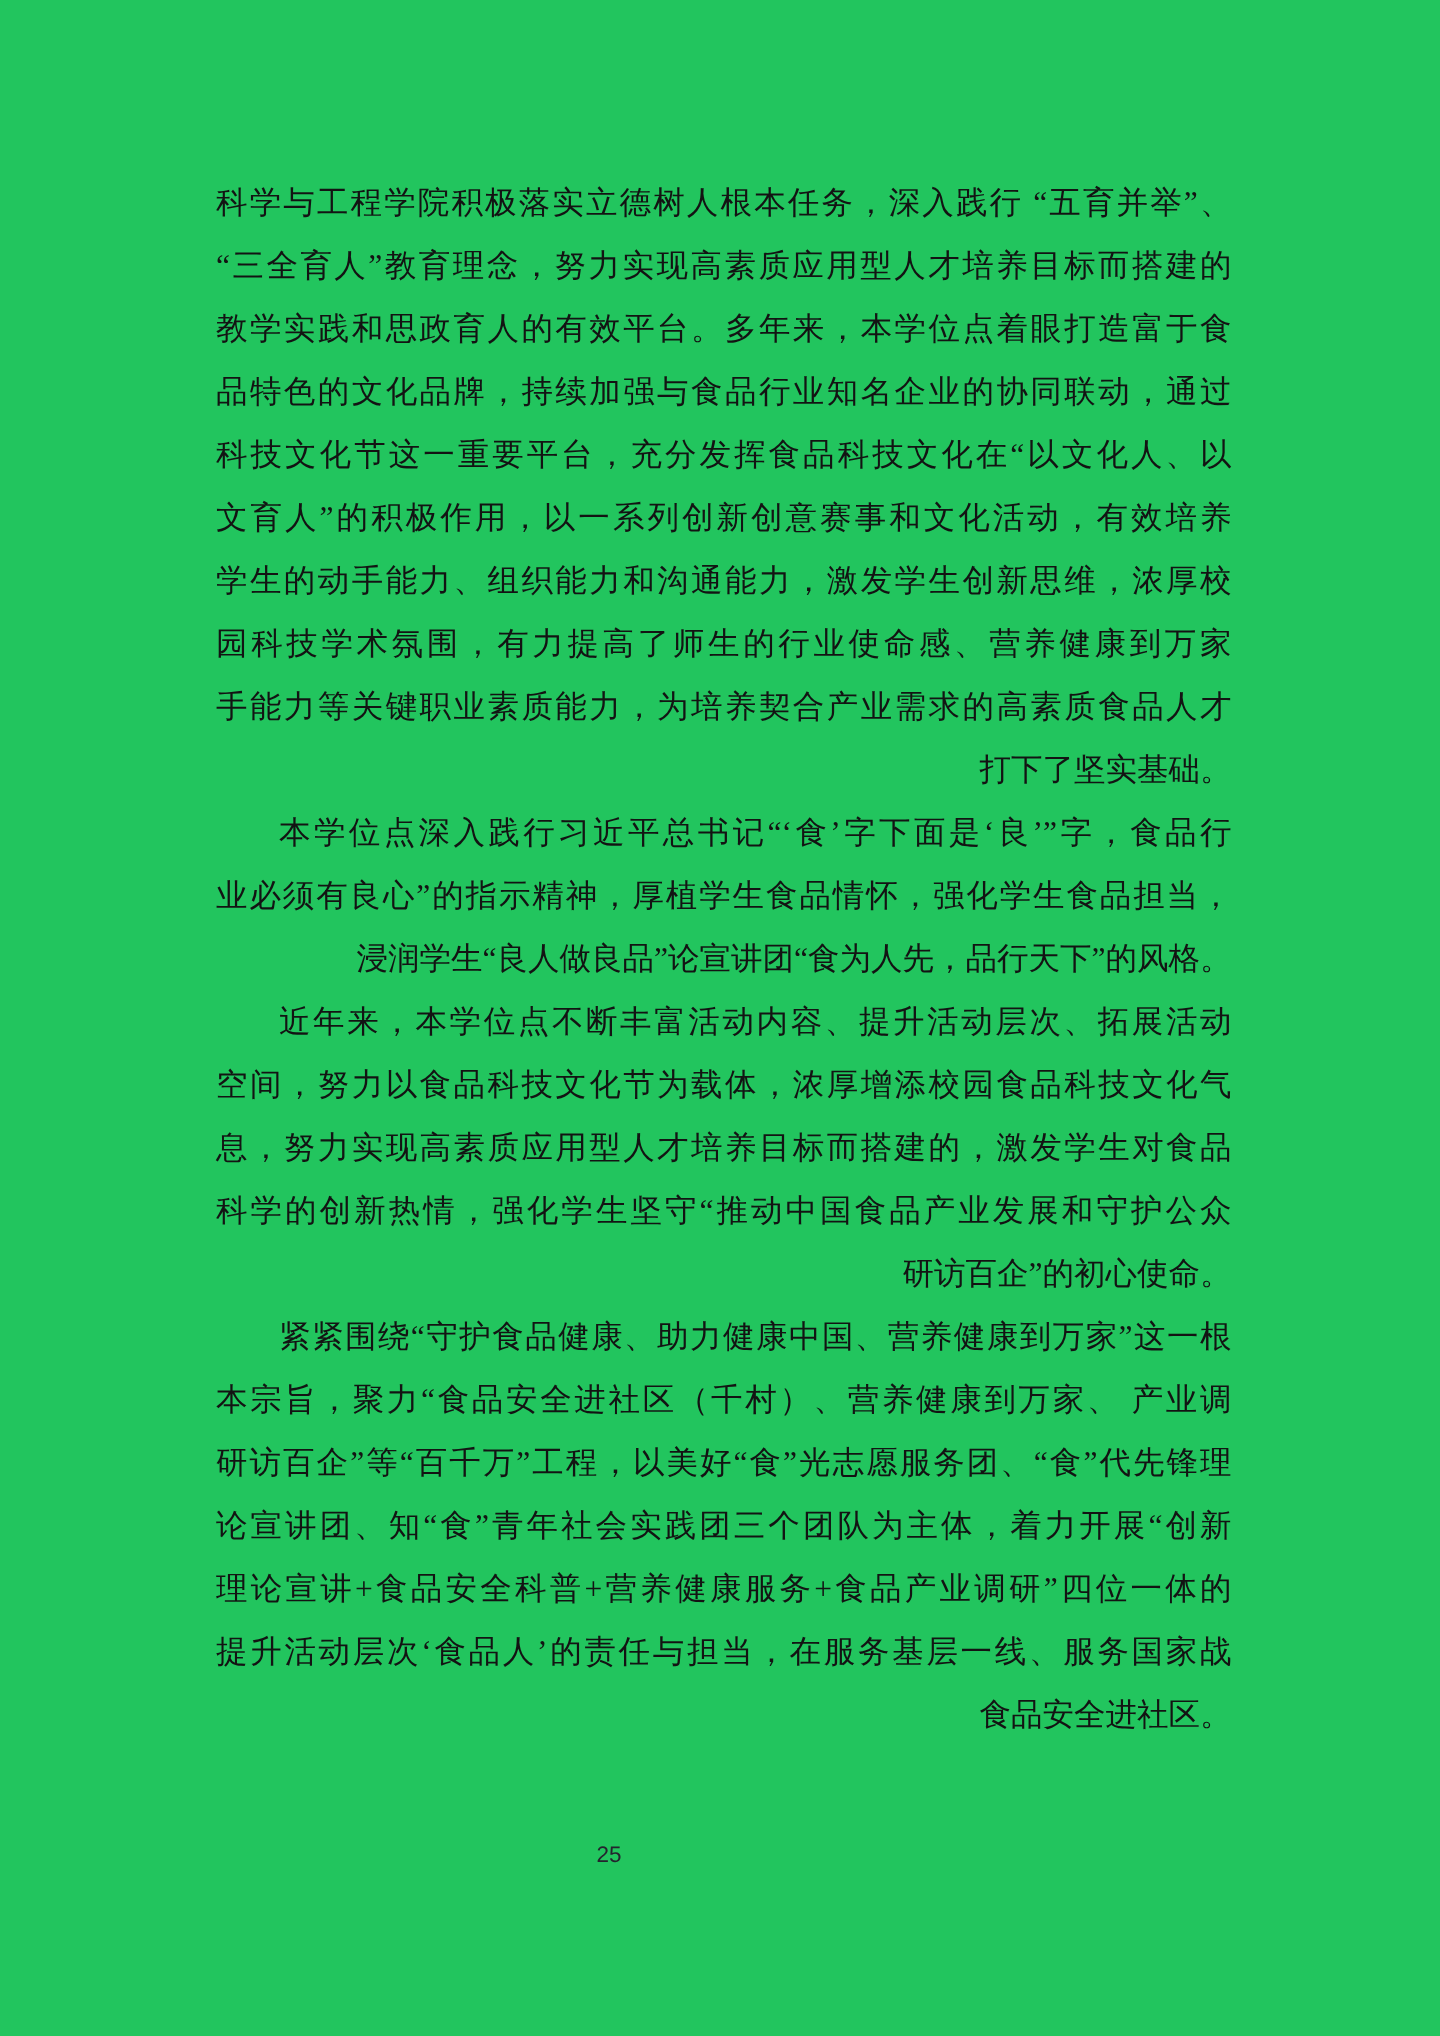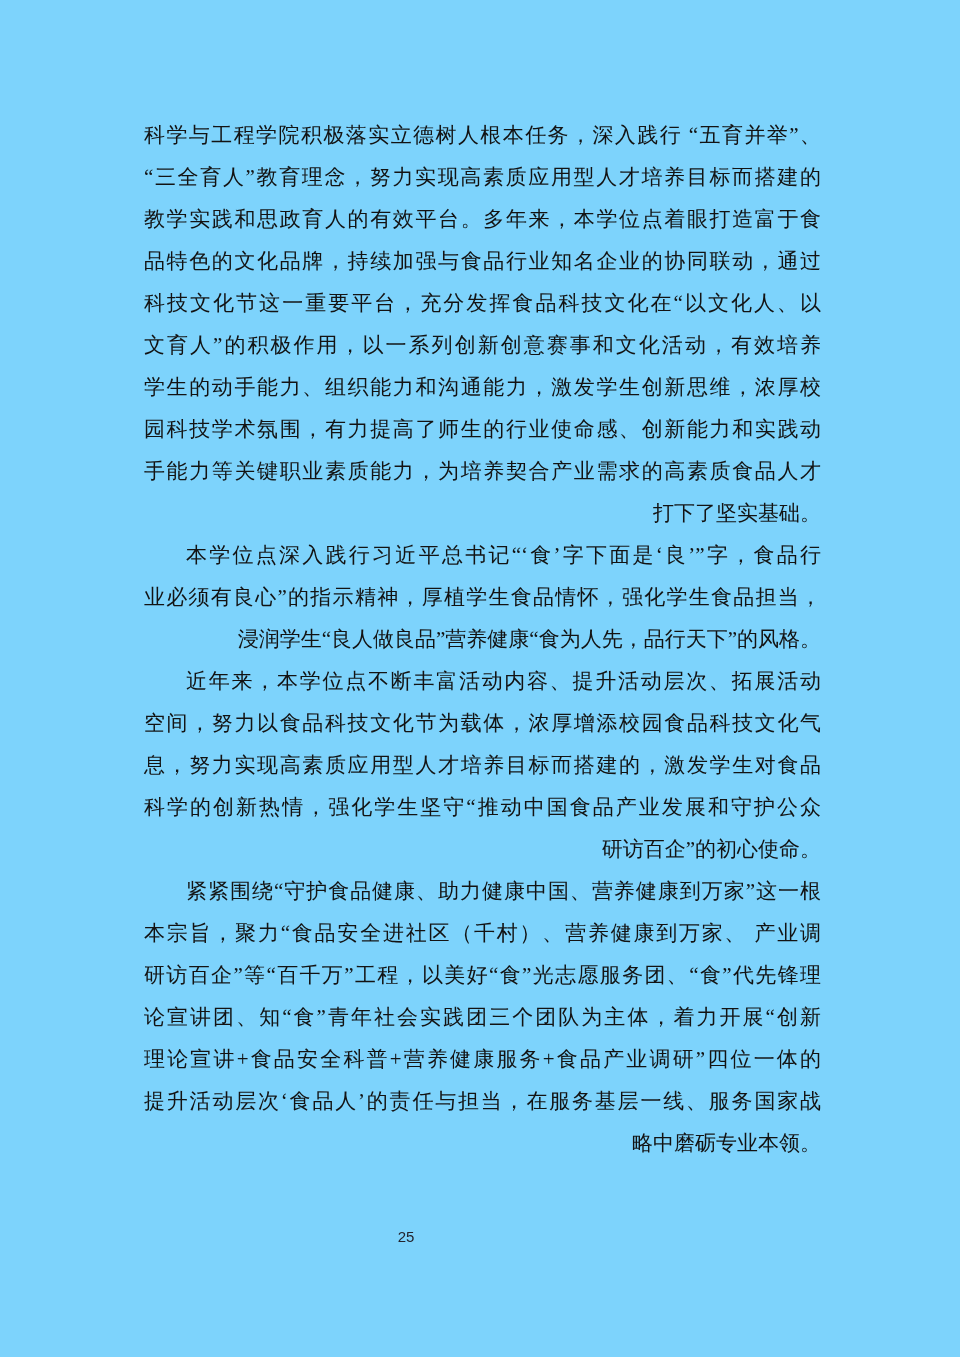--- a/index.html
+++ b/index.html
@@ -9,21 +9,21 @@
   body {
     width: 960px;
     height: 1357px;
     background: #ffffff;
     position: relative;
     overflow: hidden;
   }
   .sheet {
     position: absolute;
     inset: 0;
-    background: #7dd3fc;
+    background: #22c55e;
   }
   .body-text {
     position: absolute;
     left: 144px;
     top: 114px;
     width: 677px;
     font-family: "Liberation Serif", "DejaVu Serif", serif;
     font-size: 21px;
     line-height: 42px;
     color: #131313;
@@ -58,37 +58,37 @@
 <div class="sheet">
 
   <main class="body-text">
     <p class="ln j">科学与工程学院积极落实立德树人根本任务，深入践行 “五育并举”、</p>
     <p class="ln j">“三全育人”教育理念，努力实现高素质应用型人才培养目标而搭建的</p>
     <p class="ln j">教学实践和思政育人的有效平台。多年来，本学位点着眼打造富于食</p>
     <p class="ln j">品特色的文化品牌，持续加强与食品行业知名企业的协同联动，通过</p>
     <p class="ln j">科技文化节这一重要平台，充分发挥食品科技文化在“以文化人、以</p>
     <p class="ln j">文育人”的积极作用，以一系列创新创意赛事和文化活动，有效培养</p>
     <p class="ln j">学生的动手能力、组织能力和沟通能力，激发学生创新思维，浓厚校</p>
-    <p class="ln j">园科技学术氛围，有力提高了师生的行业使命感、创新能力和实践动</p>
+    <p class="ln j">园科技学术氛围，有力提高了师生的行业使命感、营养健康到万家</p>
     <p class="ln j">手能力等关键职业素质能力，为培养契合产业需求的高素质食品人才</p>
     <p class="ln">打下了坚实基础。</p>
     <p class="ln j indent">本学位点深入践行习近平总书记“‘食’字下面是‘良’”字，食品行</p>
     <p class="ln j">业必须有良心”的指示精神，厚植学生食品情怀，强化学生食品担当，</p>
-    <p class="ln">浸润学生“良人做良品”营养健康“食为人先，品行天下”的风格。</p>
+    <p class="ln">浸润学生“良人做良品”论宣讲团“食为人先，品行天下”的风格。</p>
     <p class="ln j indent">近年来，本学位点不断丰富活动内容、提升活动层次、拓展活动</p>
     <p class="ln j">空间，努力以食品科技文化节为载体，浓厚增添校园食品科技文化气</p>
     <p class="ln j">息，努力实现高素质应用型人才培养目标而搭建的，激发学生对食品</p>
     <p class="ln j">科学的创新热情，强化学生坚守“推动中国食品产业发展和守护公众</p>
     <p class="ln">研访百企”的初心使命。</p>
     <p class="ln j indent">紧紧围绕“守护食品健康、助力健康中国、营养健康到万家”这一根</p>
     <p class="ln j">本宗旨，聚力“食品安全进社区（千村）、营养健康到万家、 产业调</p>
     <p class="ln j">研访百企”等“百千万”工程，以美好“食”光志愿服务团、“食”代先锋理</p>
     <p class="ln j">论宣讲团、知“食”青年社会实践团三个团队为主体，着力开展“创新</p>
     <p class="ln j">理论宣讲+食品安全科普+营养健康服务+食品产业调研”四位一体的</p>
     <p class="ln j">提升活动层次‘食品人’的责任与担当，在服务基层一线、服务国家战</p>
-    <p class="ln">略中磨砺专业本领。</p>
+    <p class="ln">食品安全进社区。</p>
   </main>
 
   <footer class="page-num">
     <span>25</span>
   </footer>
 
 </div>
 
 </body></html>

